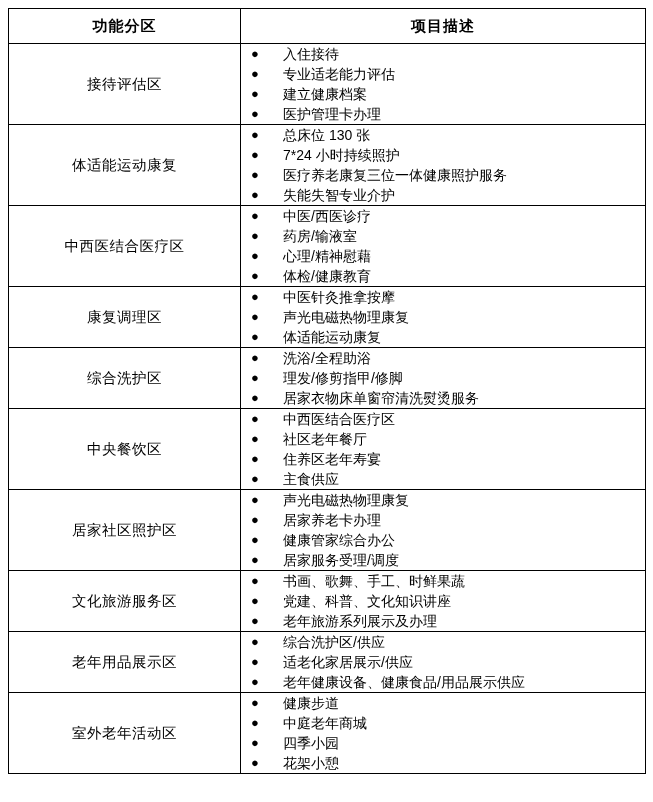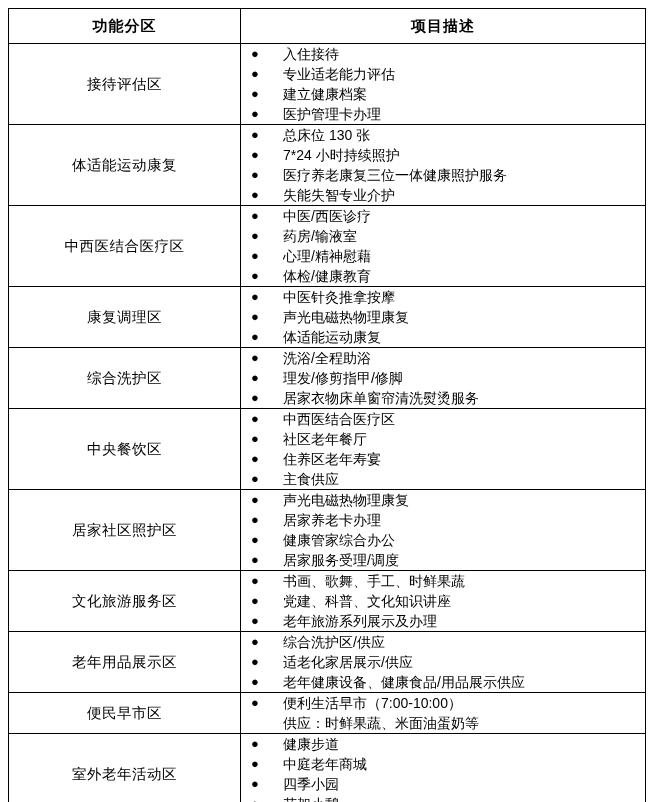--- a/index.html
+++ b/index.html
@@ -181,29 +181,20 @@
           <td class="zone-cell">老年用品展示区</td>
           <td class="desc-cell">
             <ul class="items">
               <li><span class="bullet">●</span><span>综合洗护区/供应</span></li>
               <li><span class="bullet">●</span><span>适老化家居展示/供应</span></li>
               <li><span class="bullet">●</span><span>老年健康设备、健康食品/用品展示供应</span></li>
             </ul>
           </td>
         </tr>
         <tr>
-          <td class="zone-cell">便民早市区</td>
-          <td class="desc-cell">
-            <ul class="items">
-              <li><span class="bullet">●</span><span>便利生活早市（7:00-10:00）</span></li>
-              <li class="cont"><span class="bullet"></span><span>供应：时鲜果蔬、米面油蛋奶等</span></li>
-            </ul>
-          </td>
-        </tr>
-        <tr>
           <td class="zone-cell">室外老年活动区</td>
           <td class="desc-cell">
             <ul class="items">
               <li><span class="bullet">●</span><span>健康步道</span></li>
               <li><span class="bullet">●</span><span>中庭老年商城</span></li>
               <li><span class="bullet">●</span><span>四季小园</span></li>
               <li><span class="bullet">●</span><span>花架小憩</span></li>
             </ul>
           </td>
         </tr>

